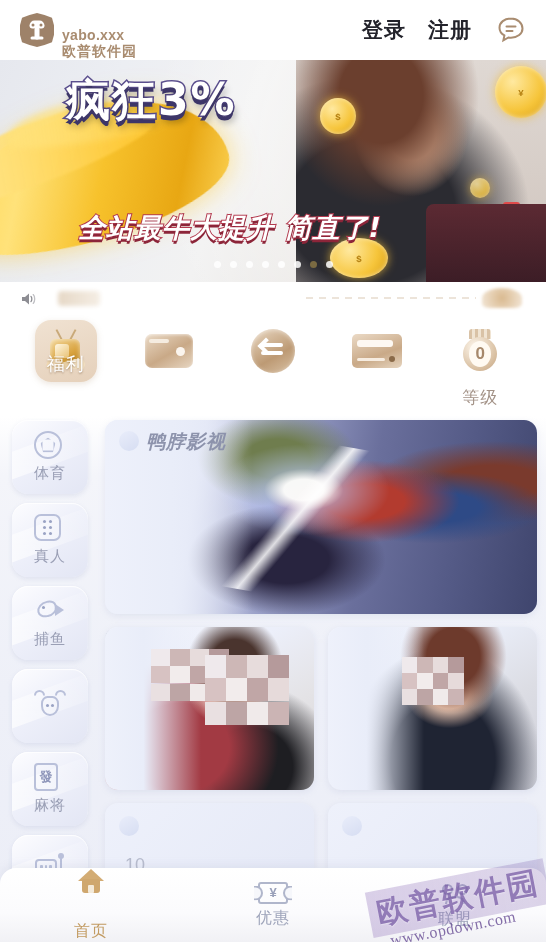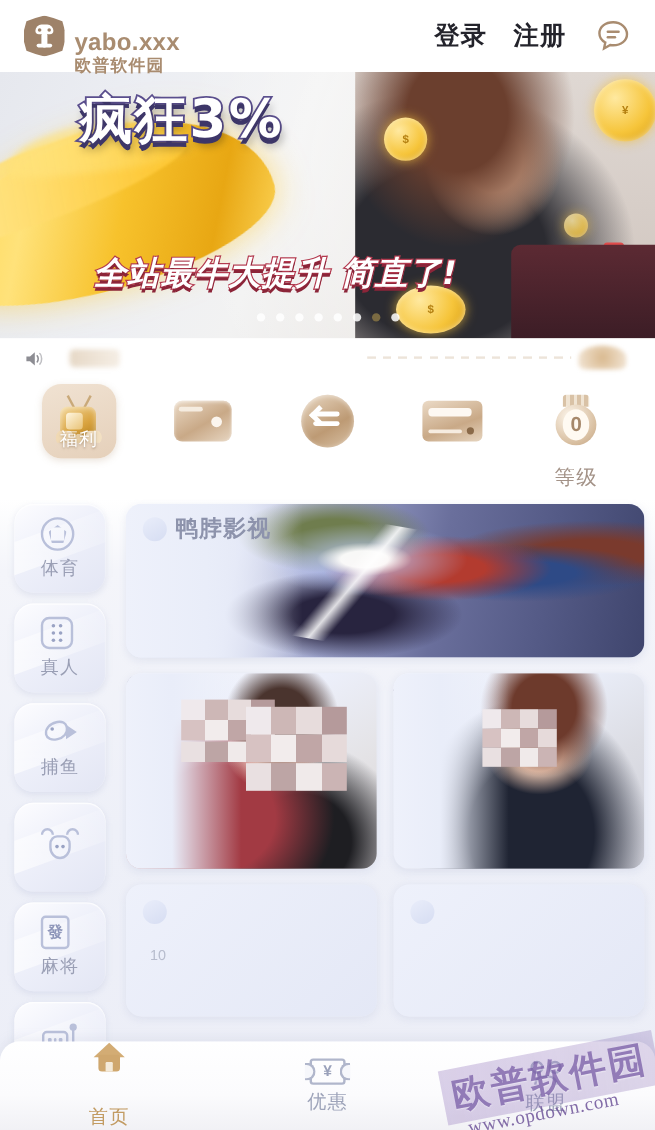--- a/index.html
+++ b/index.html
@@ -44,21 +44,21 @@
   .logo-mark .inner .eyes i{ width:3px;height:3px;background:#9e8269;border-radius:50%; }
   .logo-mark .inner .body{
     position:absolute; top:7px; left:6px; width:5px; height:12px;
     background:#ffffff; border-radius:2px;
   }
   .logo-mark .inner .foot{
     position:absolute; bottom:0; left:2px; width:13px; height:3px;
     background:#ffffff; border-radius:2px;
   }
   .logo-text{ line-height:1.12; }
-  .logo-text .l1{ font-size:20px; color:#a98c70; letter-spacing:.3px; font-weight:600;margin-top:28px; }
+  .logo-text .l1{ font-size:14px; color:#a98c70; letter-spacing:.3px; font-weight:600;margin-top:28px; }
   .logo-text .l2{ font-size:14px; color:#a98c70; letter-spacing:1px; font-weight:700; }
 
   .header-right{ margin-left:auto; display:flex; align-items:center; gap:22px; }
   .hbtn{ font-size:21px; font-weight:700; color:#23232b; letter-spacing:1px; cursor:pointer; }
   .chat-icon{ width:34px; height:34px; position:relative; cursor:pointer; }
   .chat-icon svg{ display:block; }
 
   
   .banner{
     position:relative; width:546px; height:222px; overflow:hidden;
@@ -195,21 +195,21 @@
   }
   .qitem{ flex:1; display:flex; flex-direction:column; align-items:center; cursor:pointer; }
   .qbox{
     width:62px;height:62px; border-radius:16px; position:relative;
     display:flex; align-items:center; justify-content:center;
   }
   .qbox.hl{ background:linear-gradient(160deg,#f0e2d2,#e5d0ba); box-shadow:0 2px 6px rgba(180,150,120,.25); }
   .qlabel{ font-size:17px; color:#a39287; margin-top:4px; letter-spacing:1px; }
   .qlabel.on{
     position:absolute; bottom:6px; left:0; right:0; text-align:center;
-    color:#ffffff; font-size:15px; margin:0; font-weight:500;
+    color:#ffffff; font-size:18px; margin:0; font-weight:500;
     text-shadow:0 1px 2px rgba(120,90,60,.6);
   }
   
   .ic-tv{ width:40px;height:36px; position:relative; }
   .ic-tv .scr{ position:absolute; left:4px; top:6px; width:30px;height:26px;
     background:linear-gradient(150deg,#f3d79a,#d9a33f 60%,#b5801e);
     border-radius:6px; box-shadow:inset 0 0 5px rgba(255,255,255,.6); }
   .ic-tv .scr:after{content:"";position:absolute;left:5px;top:5px;width:14px;height:14px;
     background:linear-gradient(140deg,#fff6e0,#e8c275);border-radius:3px;}
   .ic-tv .ant{ position:absolute; left:8px; top:-2px; width:24px;height:9px; }
@@ -338,21 +338,21 @@
       linear-gradient(90deg,#eef0f6 25%,#c7cbda 25% 50%,#e2e5ee 50% 75%,#b9bdd0 75%),
       linear-gradient(90deg,#d3d6e2 25%,#f1f2f7 25% 50%,#bfc3d5 50% 75%,#e8eaf1 75%);
     background-size:100% 50%; background-position:0 0,0 100%; background-repeat:no-repeat; }
   .mos-m{ display:inline-block; width:28px; height:15px; vertical-align:-2px;
     background-image:
       linear-gradient(90deg,#dcdfe9 33%,#f0f1f6 33% 66%,#c5c9da 66%),
       linear-gradient(90deg,#eef0f6 33%,#cbced e 33% 66%,#e3e6ee 66%);
     background-size:100% 50%; background-position:0 0,0 100%; background-repeat:no-repeat; }
 
   
-  .hero{ height:128px; }
+  .hero{ height:194px;font-style:italic; }
   .hero .art{
     position:absolute; inset:0;
     background:
       radial-gradient(ellipse at 46% 36%, rgba(255,255,255,.95) 0 6%, rgba(190,205,255,.5) 12%, rgba(0,0,0,0) 26%),
       radial-gradient(ellipse at 40% 20%, #6f7d4e 0 9%, rgba(0,0,0,0) 22%),
       radial-gradient(ellipse at 60% 42%, #b33b2f 0 11%, rgba(0,0,0,0) 26%),
       radial-gradient(ellipse at 76% 45%, #2e4a86 0 10%, rgba(0,0,0,0) 24%),
       radial-gradient(ellipse at 90% 32%, #7a3a2d 0 9%, rgba(0,0,0,0) 22%),
       radial-gradient(ellipse at 42% 72%, #28243f 0 12%, rgba(0,0,0,0) 28%),
       linear-gradient(100deg, #eef1fb 0%, #dfe3f4 22%, #9aa0c8 40%, #6a6f9c 60%, #545a86 80%, #3f456d 100%);
@@ -408,21 +408,21 @@
       radial-gradient(ellipse at 74% 40%, #2a2b3e 0 16%, rgba(0,0,0,0) 34%),
       radial-gradient(ellipse at 80% 16%, #3a3550 0 9%, rgba(0,0,0,0) 22%),
       linear-gradient(150deg,#f2f4fc,#e6eaf7 55%,#dfe1ec);
   }
   .ph.person2{
     background:
       radial-gradient(ellipse at 78% 26%, #23242c 0 14%, rgba(0,0,0,0) 30%),
       radial-gradient(ellipse at 70% 52%, #d8b09a 0 13%, rgba(0,0,0,0) 28%),
       linear-gradient(150deg,#f2f4fc,#e6eaf7 55%,#dfe1ec);
   }
-  .gcard2 .num{ position:absolute; left:20px; top:52px; font-size:12px; color:#b7bccd; z-index:6; }
+  .gcard2 .num{ position:absolute; left:20px; top:52px; font-size:18px; color:#b7bccd; z-index:6; }
   .gcard2 .cbubble{ position:absolute; left:14px; top:12px; z-index:6; }
 
   
   .tabbar{
     position:absolute; left:0; bottom:0; width:546px; height:74px;
     background:linear-gradient(180deg,#ffffff 0%,#fbfbfd 60%,#f1f1f5 100%);
     border-top-left-radius:16px; border-top-right-radius:16px;
     box-shadow:0 -2px 10px rgba(150,155,180,.15);
     display:flex; align-items:center; z-index:30;
   }

